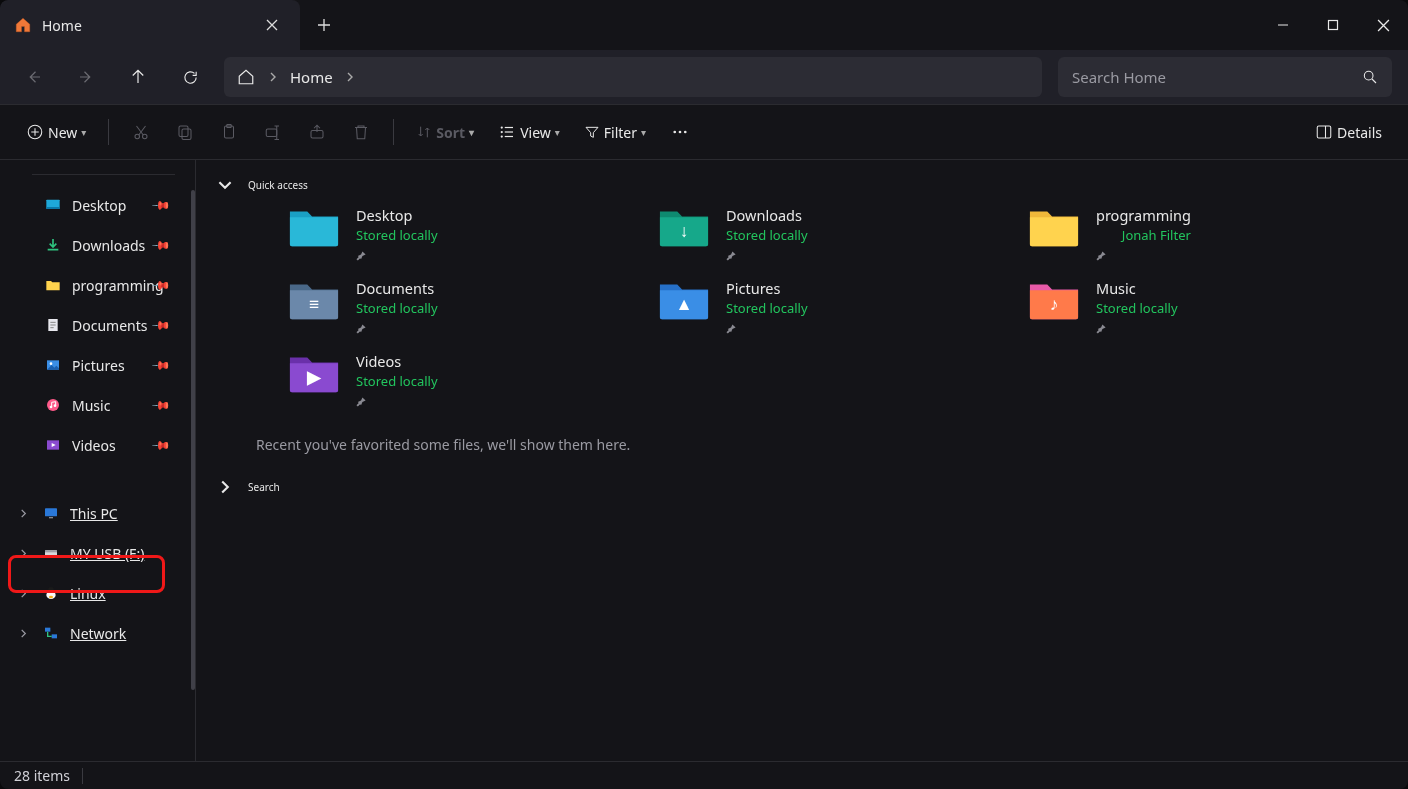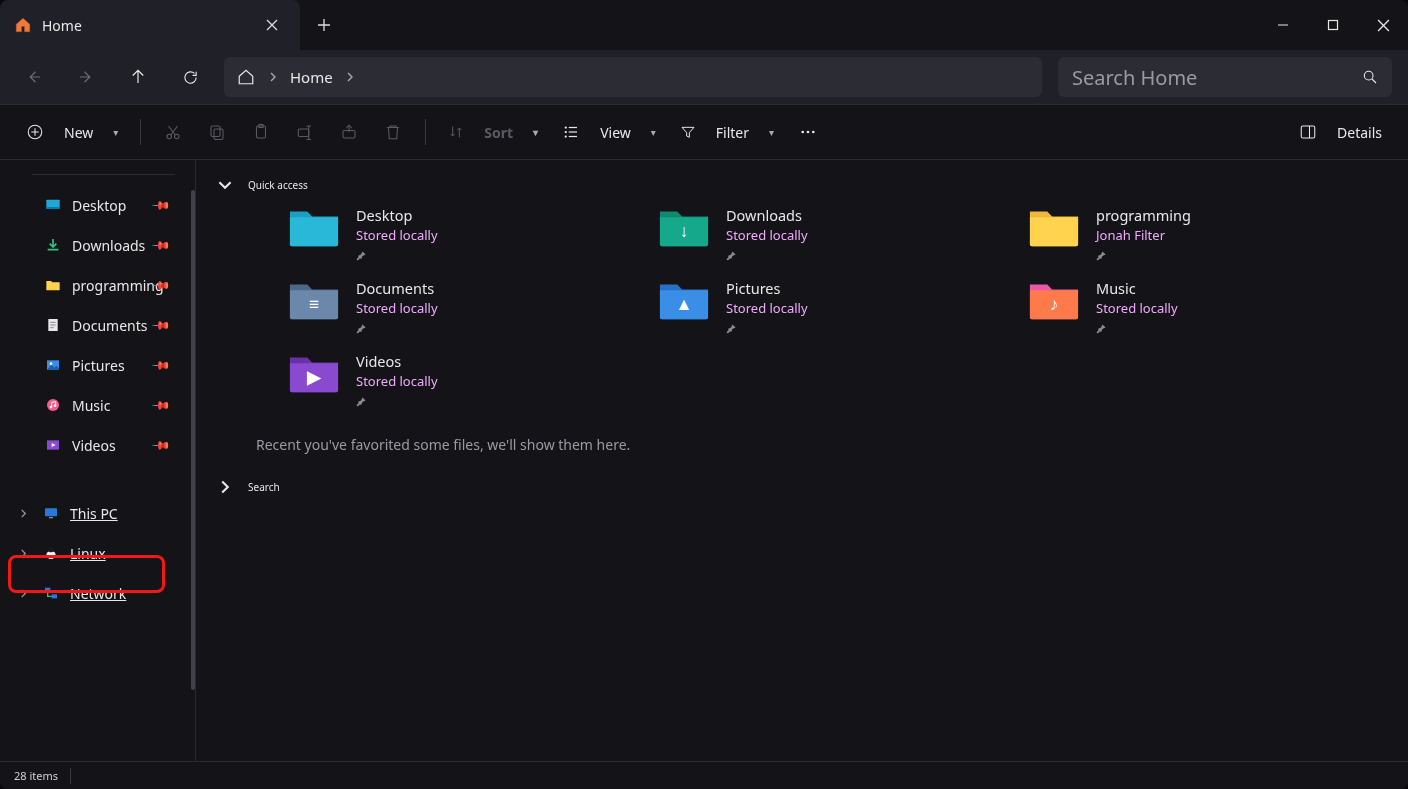--- a/index.html
+++ b/index.html
@@ -17,25 +17,25 @@
   .win-btn { width:50px; display:flex; align-items:center; justify-content:center; color:#e8e8e8; }
 
   
   .addrbar { height: 54px; background:#202028; display:flex; align-items:center; padding: 0 16px; gap: 16px; }
   .nav-btn { width:36px; height:36px; display:flex; align-items:center; justify-content:center; color:#e8e8e8; border-radius:6px; }
   .nav-btn.disabled { color:#6b6b72; }
   .breadcrumb-box { flex:1; height:40px; background:#2c2c34; border-radius:6px; display:flex; align-items:center; padding:0 12px; gap:12px; }
   .bc-icon { width:20px; height:20px; display:flex; align-items:center; justify-content:center; }
   .bc-sep { color:#aaa; font-size:12px; }
   .bc-text { font-size:15px; }
-  .search-box { width:334px; height:40px; background:#2c2c34; border-radius:6px; display:flex; align-items:center; padding:0 14px; color:#9a9aa2; font-size:20px; justify-content:space-between; }
+  .search-box { width:334px; height:40px; background:#2c2c34; border-radius:6px; display:flex; align-items:center; padding:0 14px; color:#9a9aa2; font-size:15px; justify-content:space-between; }
 
   
   .toolbar { height: 56px; border-top:1px solid #2b2b30; border-bottom:1px solid #2b2b30; display:flex; align-items:center; padding:0 16px; gap:4px; background:#141418; }
-  .tbtn { height:36px; display:flex; align-items:center; gap:20px; padding:0 10px; border-radius:6px; color:#e8e8e8; font-size:14px; }
+  .tbtn { height:36px; display:flex; align-items:center; gap:4px; padding:0 10px; border-radius:6px; color:#e8e8e8; font-size:14px; }
   .tbtn.icon-only { width:40px; justify-content:center; padding:0; }
   .tbtn.disabled { color:#5a5a62;font-weight:bold; }
   .tbtn .chev { font-size:10px; color:#aaa; }
   .tdiv { width:1px; height:26px; background:#3a3a40; margin:0 8px; }
   .tspacer { flex:1; }
 
   
   .body { flex:1; display:flex; overflow:hidden; }
 
   
@@ -54,26 +54,26 @@
   
   .content { flex:1; padding:18px 20px 0 20px; overflow:auto; background:#141418; }
   .section-header { display:flex; align-items:center; gap:14px; margin-bottom:14px; }
   .section-header .chev-d { width:18px; display:flex; justify-content:center; color:#e8e8e8; }
   .section-title { font-size:10px; }
   .grid { display:grid; grid-template-columns: repeat(3, 1fr); column-gap:10px; row-gap:18px; margin-left:72px; margin-bottom:28px; }
   .card { display:flex; gap:16px; align-items:flex-start; }
   .card .thumb { width:52px; height:42px; border-radius:2px; display:flex; align-items:center; justify-content:center; }
   .card .meta { display:flex; flex-direction:column; gap:2px; }
   .card .name { font-size:14.5px; line-height:18px; }
-  .card .sub { font-size:13px; color:#f0abfc; }
+  .card .sub { font-size:13px; color:#22c55e;text-align:right; }
   .card .pin { font-size:11px; color:#888; margin-top:4px; }
   .fav-empty { margin-left:40px; color:#9a9aa2; font-size:14px; margin-bottom:26px; }
 
   
-  .statusbar { height:28px; border-top:1px solid #2b2b30; display:flex; align-items:center; padding:0 14px; font-size:11px; color:#d0d0d6; background:#141418; }
+  .statusbar { height:28px; border-top:1px solid #2b2b30; display:flex; align-items:center; padding:0 14px; font-size:14px; color:#d0d0d6; background:#141418; }
   .statusbar .sep { width:1px; height:16px; background:#3a3a40; margin:0 12px; }
 
   svg { display:block; }
 </style>
 </head>
 <body>
 
 <div class="titlebar">
   <div class="tab">
     <span class="tab-icon">
@@ -339,20 +339,34 @@
               <path d="M3 1 L7 5 L3 9" fill="none" stroke="currentColor" stroke-width="1.4"></path>
             </svg>
           </span>
           <span class="icn">
             <svg width="16" height="16" viewBox="0 0 24 24">
               <rect x="3" y="5" width="18" height="12" rx="1" fill="#2a78d8"></rect>
               <rect x="9" y="18" width="6" height="2" fill="#888"></rect>
             </svg>
           </span>
           <span class="lbl">This PC</span>
+        </div>
+        <div class="side-item tree">
+          <span class="expand">
+            <svg width="9" height="9" viewBox="0 0 10 10">
+              <path d="M3 1 L7 5 L3 9" fill="none" stroke="currentColor" stroke-width="1.4"></path>
+            </svg>
+          </span>
+          <span class="icn">
+            <svg width="16" height="16" viewBox="0 0 24 24">
+              <rect x="3" y="8" width="18" height="8" rx="1" fill="#d8d8dc"></rect>
+              <rect x="3" y="8" width="18" height="3" fill="#a0a0a8"></rect>
+            </svg>
+          </span>
+          <span class="lbl">MY USB (F:)</span>
         </div>
         <div class="side-item tree">
           <span class="expand">
             <svg width="9" height="9" viewBox="0 0 10 10">
               <path d="M3 1 L7 5 L3 9" fill="none" stroke="currentColor" stroke-width="1.4"></path>
             </svg>
           </span>
           <span class="icn">
             <svg width="16" height="16" viewBox="0 0 24 24">
               <ellipse cx="12" cy="15" rx="7" ry="6" fill="#f8f8f8"></ellipse>

